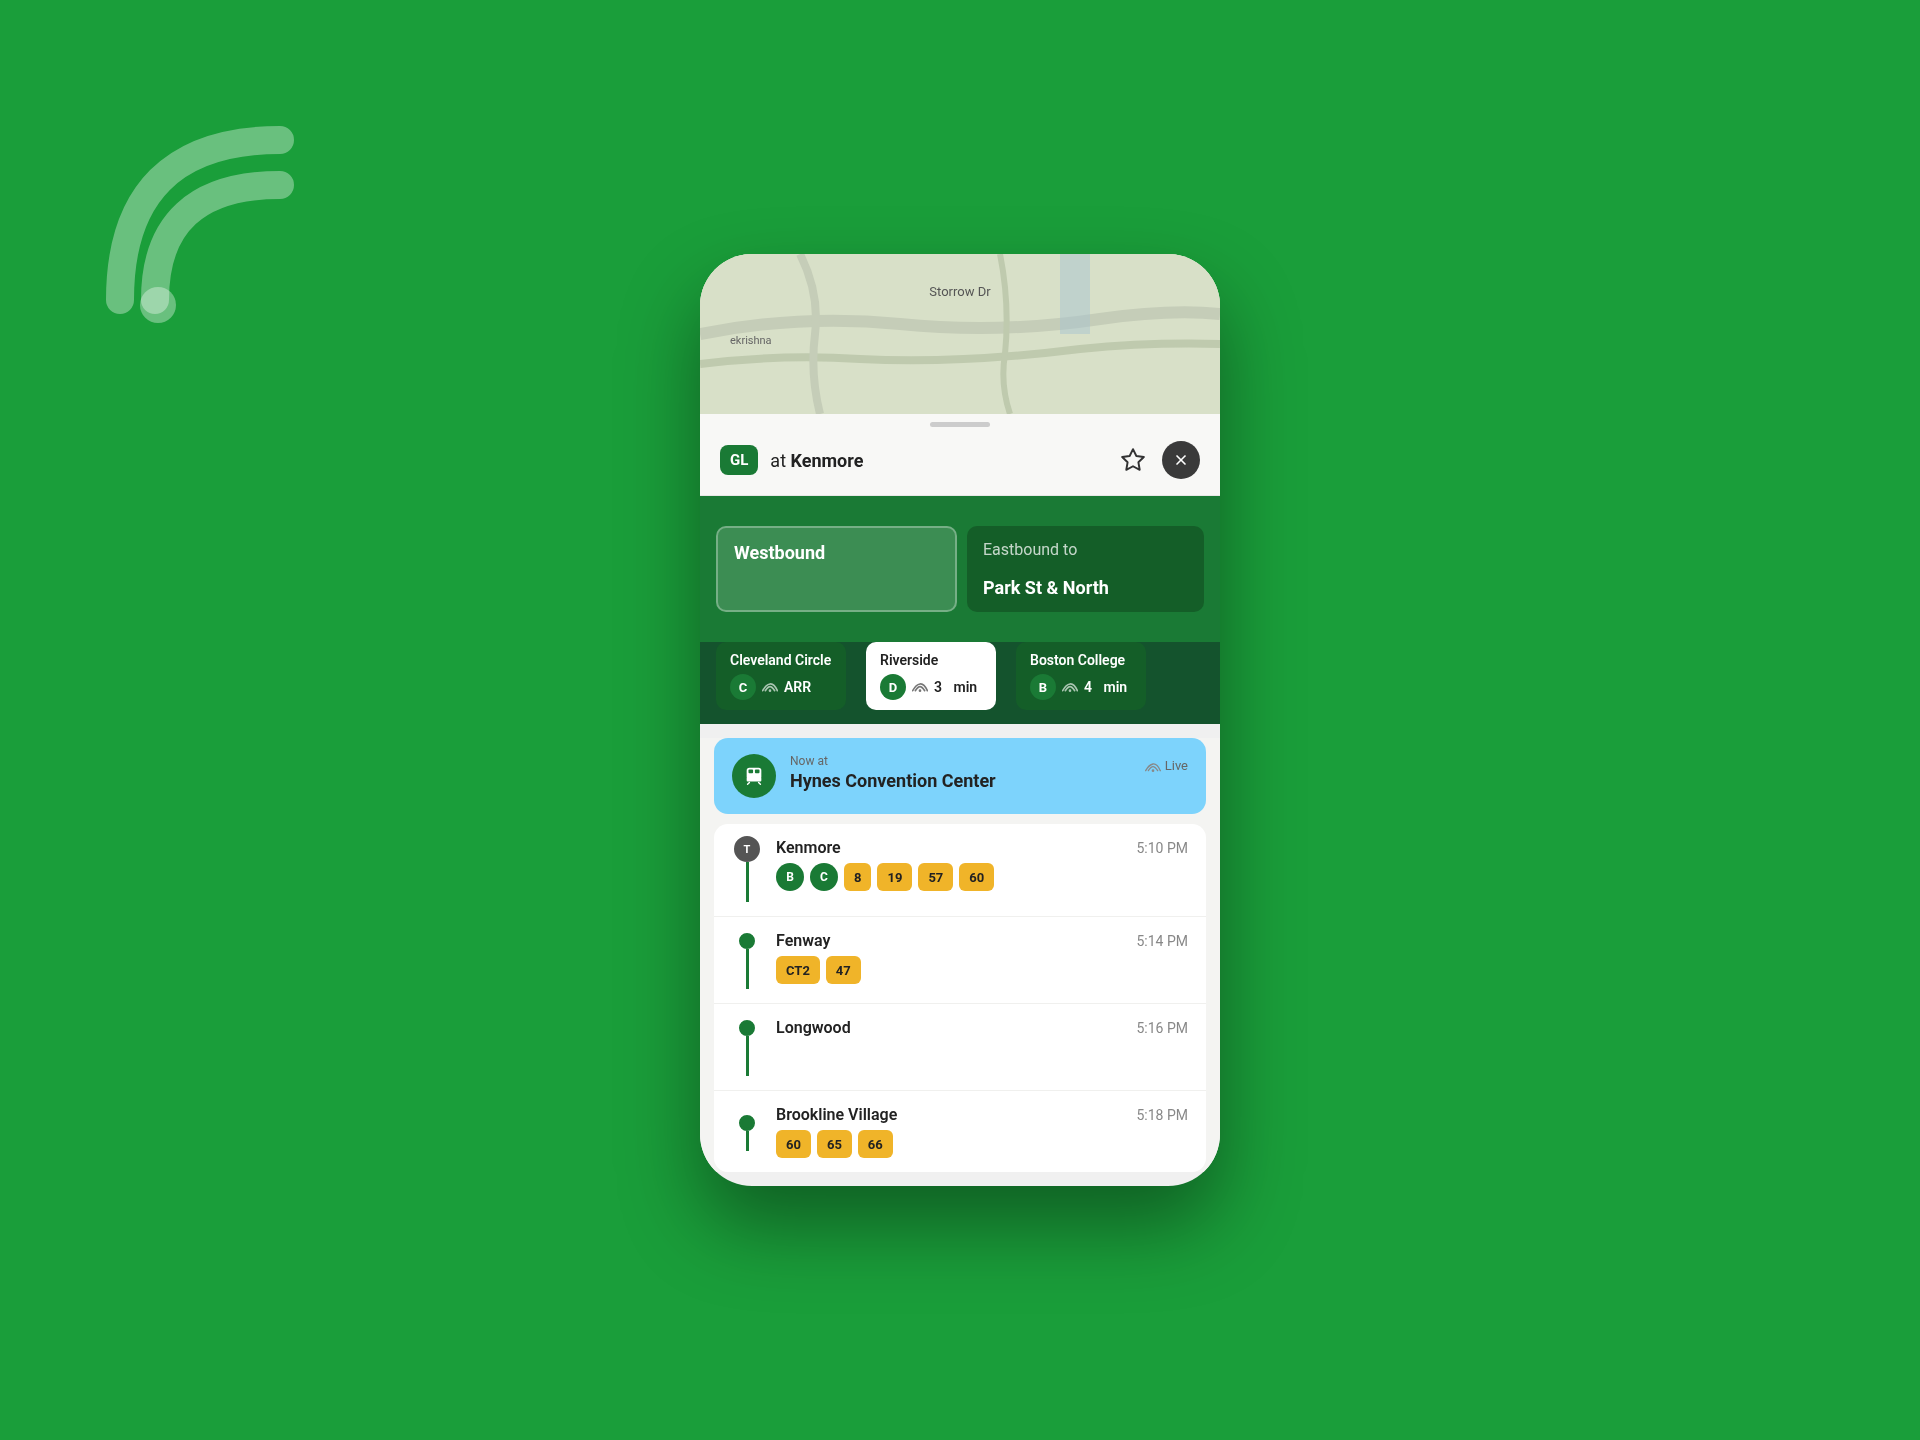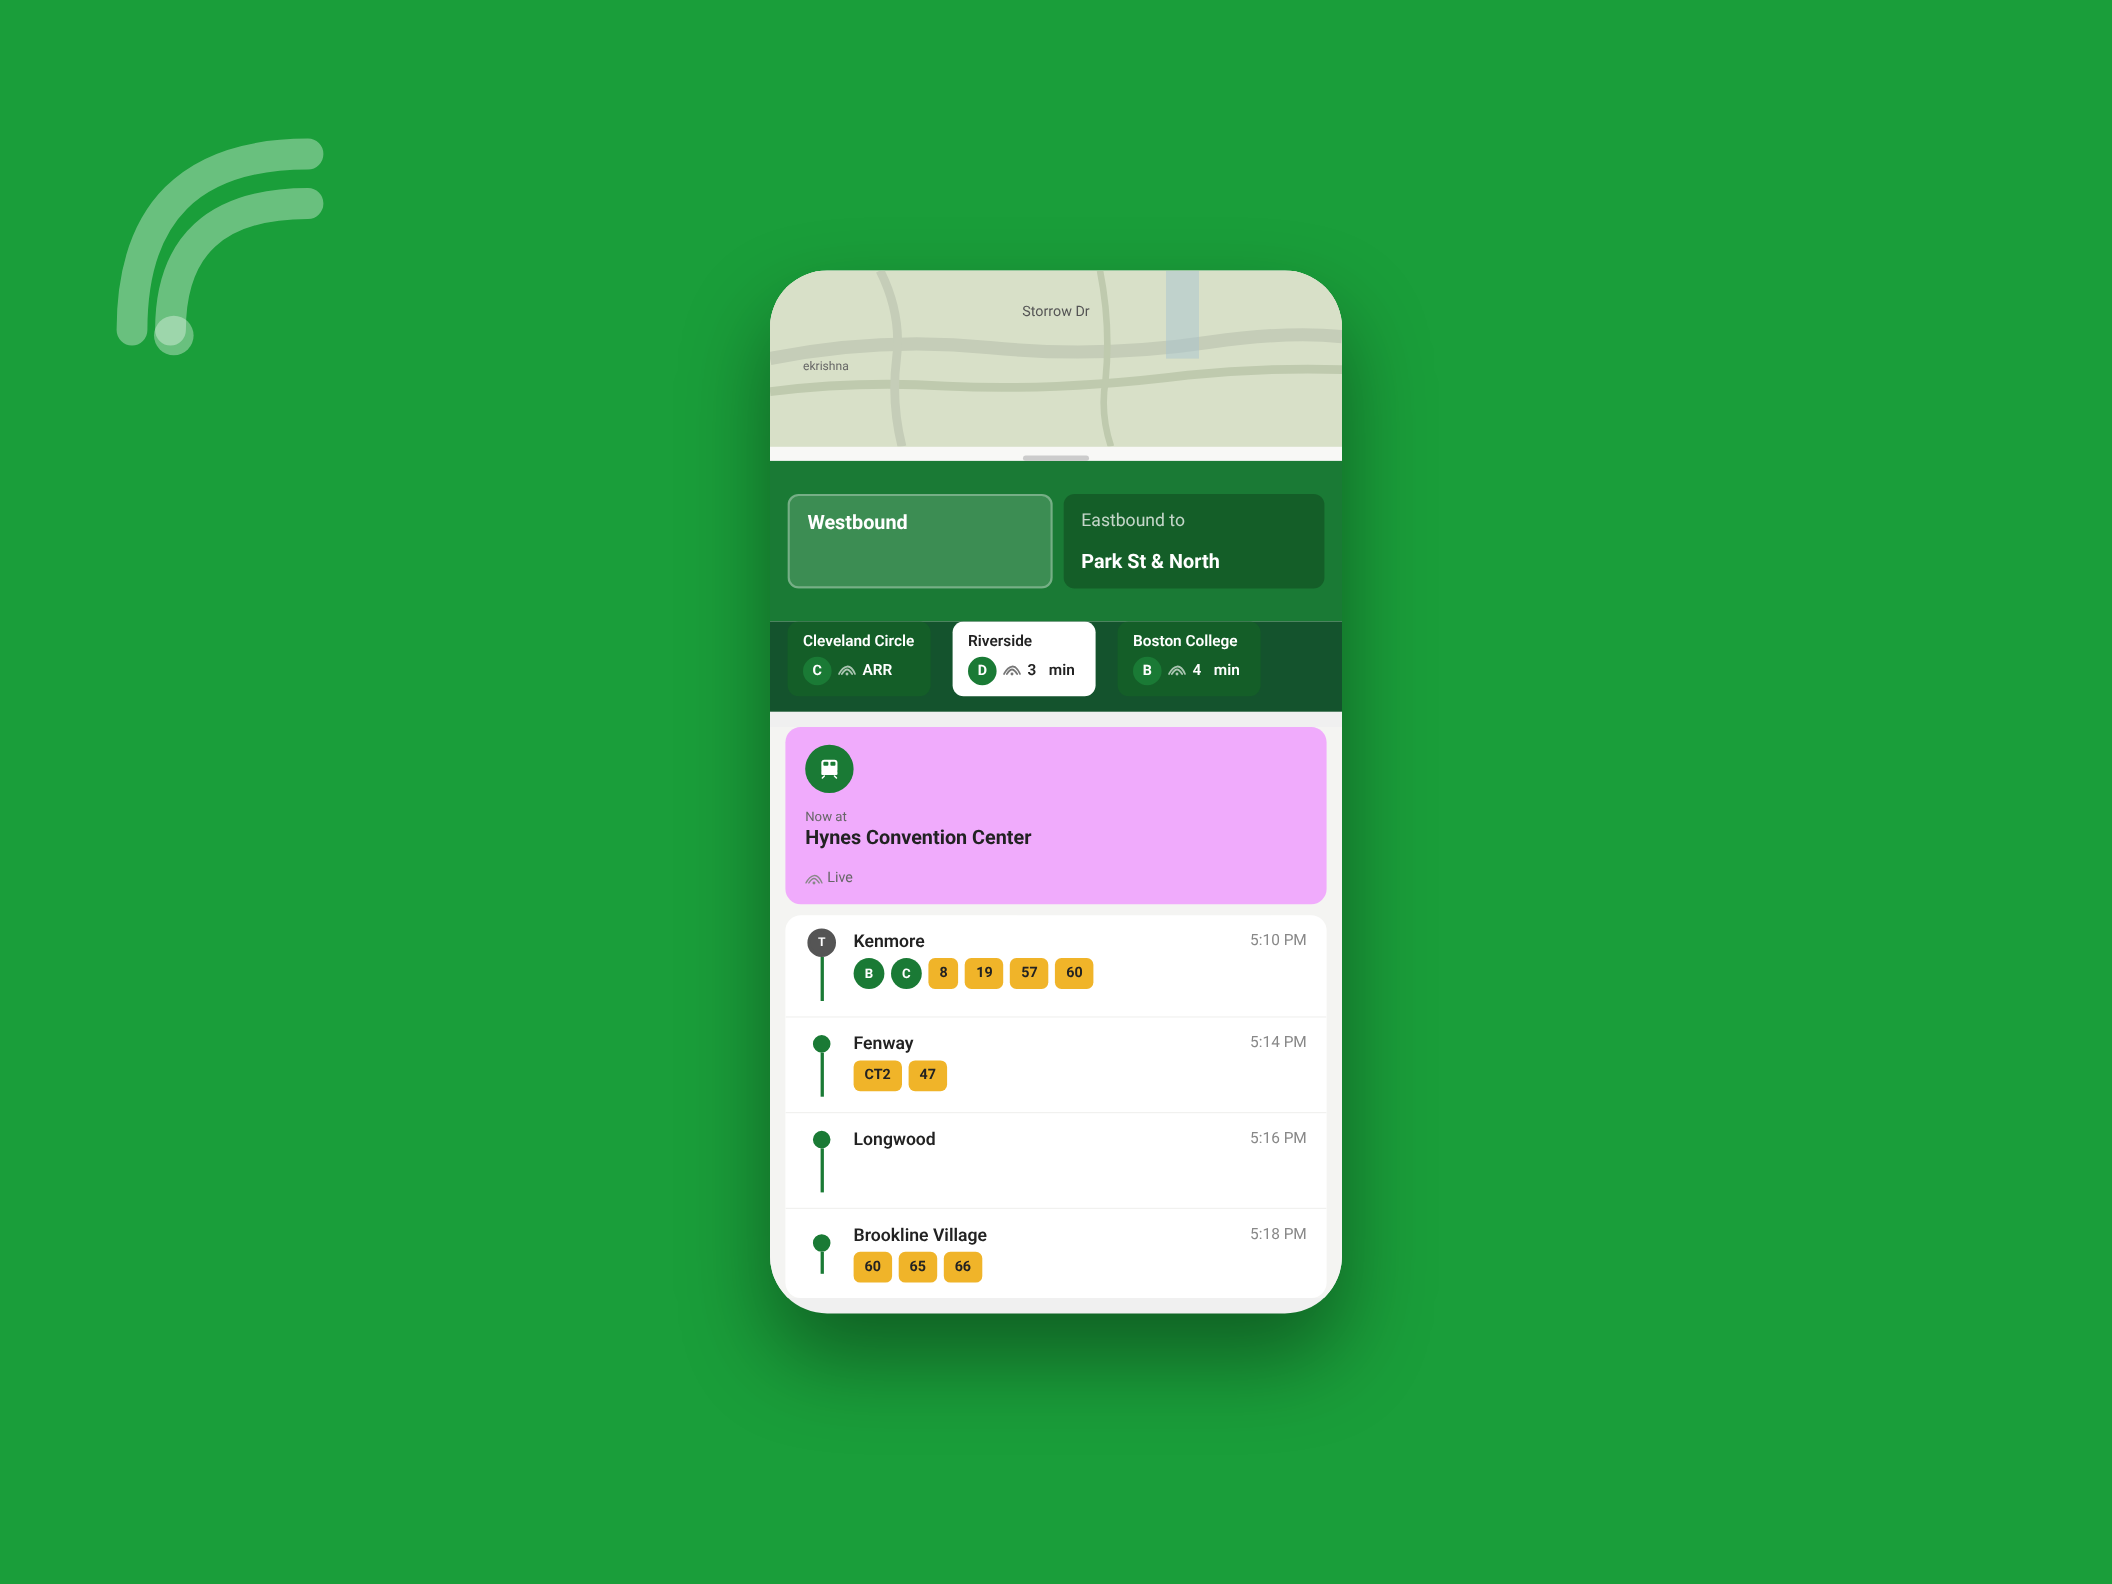--- a/index.html
+++ b/index.html
@@ -225,28 +225,27 @@
       opacity: 0.8;
     }
 
     
     .main-content {
       background: #f4f4f2;
     }
 
     
     .now-at-card {
-      background: #f0abfc;
+      background: #7dd3fc;
       margin: 14px 14px 0;
       border-radius: 14px;
       padding: 16px 18px;
       display: flex;
       align-items: flex-start;
       gap: 14px;
-      flex-direction: column;
     }
     .train-icon-circle {
       width: 44px;
       height: 44px;
       background: #1a7a35;
       border-radius: 50%;
       display: flex;
       align-items: center;
       justify-content: center;
       flex-shrink: 0;
@@ -408,20 +407,40 @@
       <rect x="360" y="0" width="30" height="80" fill="#a8c4d0" opacity="0.5"></rect>
     </svg>
     <div class="map-label">Storrow Dr</div>
     <div class="map-label2">ekrishna</div>
   </div>
 
   <div class="notch-bar">
     <div class="notch-pill"></div>
   </div>
 
+  <div class="header">
+    <div class="gl-badge">GL</div>
+    <div class="header-title">
+      <span>at</span>
+      <strong>Kenmore</strong>
+    </div>
+    <div class="header-icons">
+      <div class="star-btn">
+        <svg width="26" height="26" viewBox="0 0 24 24" fill="none" stroke="#333" stroke-width="1.8" stroke-linecap="round" stroke-linejoin="round">
+          <polygon points="12 2 15.09 8.26 22 9.27 17 14.14 18.18 21.02 12 17.77 5.82 21.02 7 14.14 2 9.27 8.91 8.26 12 2"></polygon>
+        </svg>
+      </div>
+      <div class="close-btn">
+        <svg width="16" height="16" viewBox="0 0 24 24" fill="none" stroke="white" stroke-width="2.5" stroke-linecap="round">
+          <line x1="18" y1="6" x2="6" y2="18"></line>
+          <line x1="6" y1="6" x2="18" y2="18"></line>
+        </svg>
+      </div>
+    </div>
+  </div>
 
   <div class="direction-tabs">
     <div class="dir-tab active">
       <div class="dir-tab-label">Westbound</div>
     </div>
     <div class="dir-tab inactive">
       <div class="dir-tab-sublabel">Eastbound to</div>
       <div class="dir-tab-label">Park St &amp; North</div>
     </div>
   </div>

